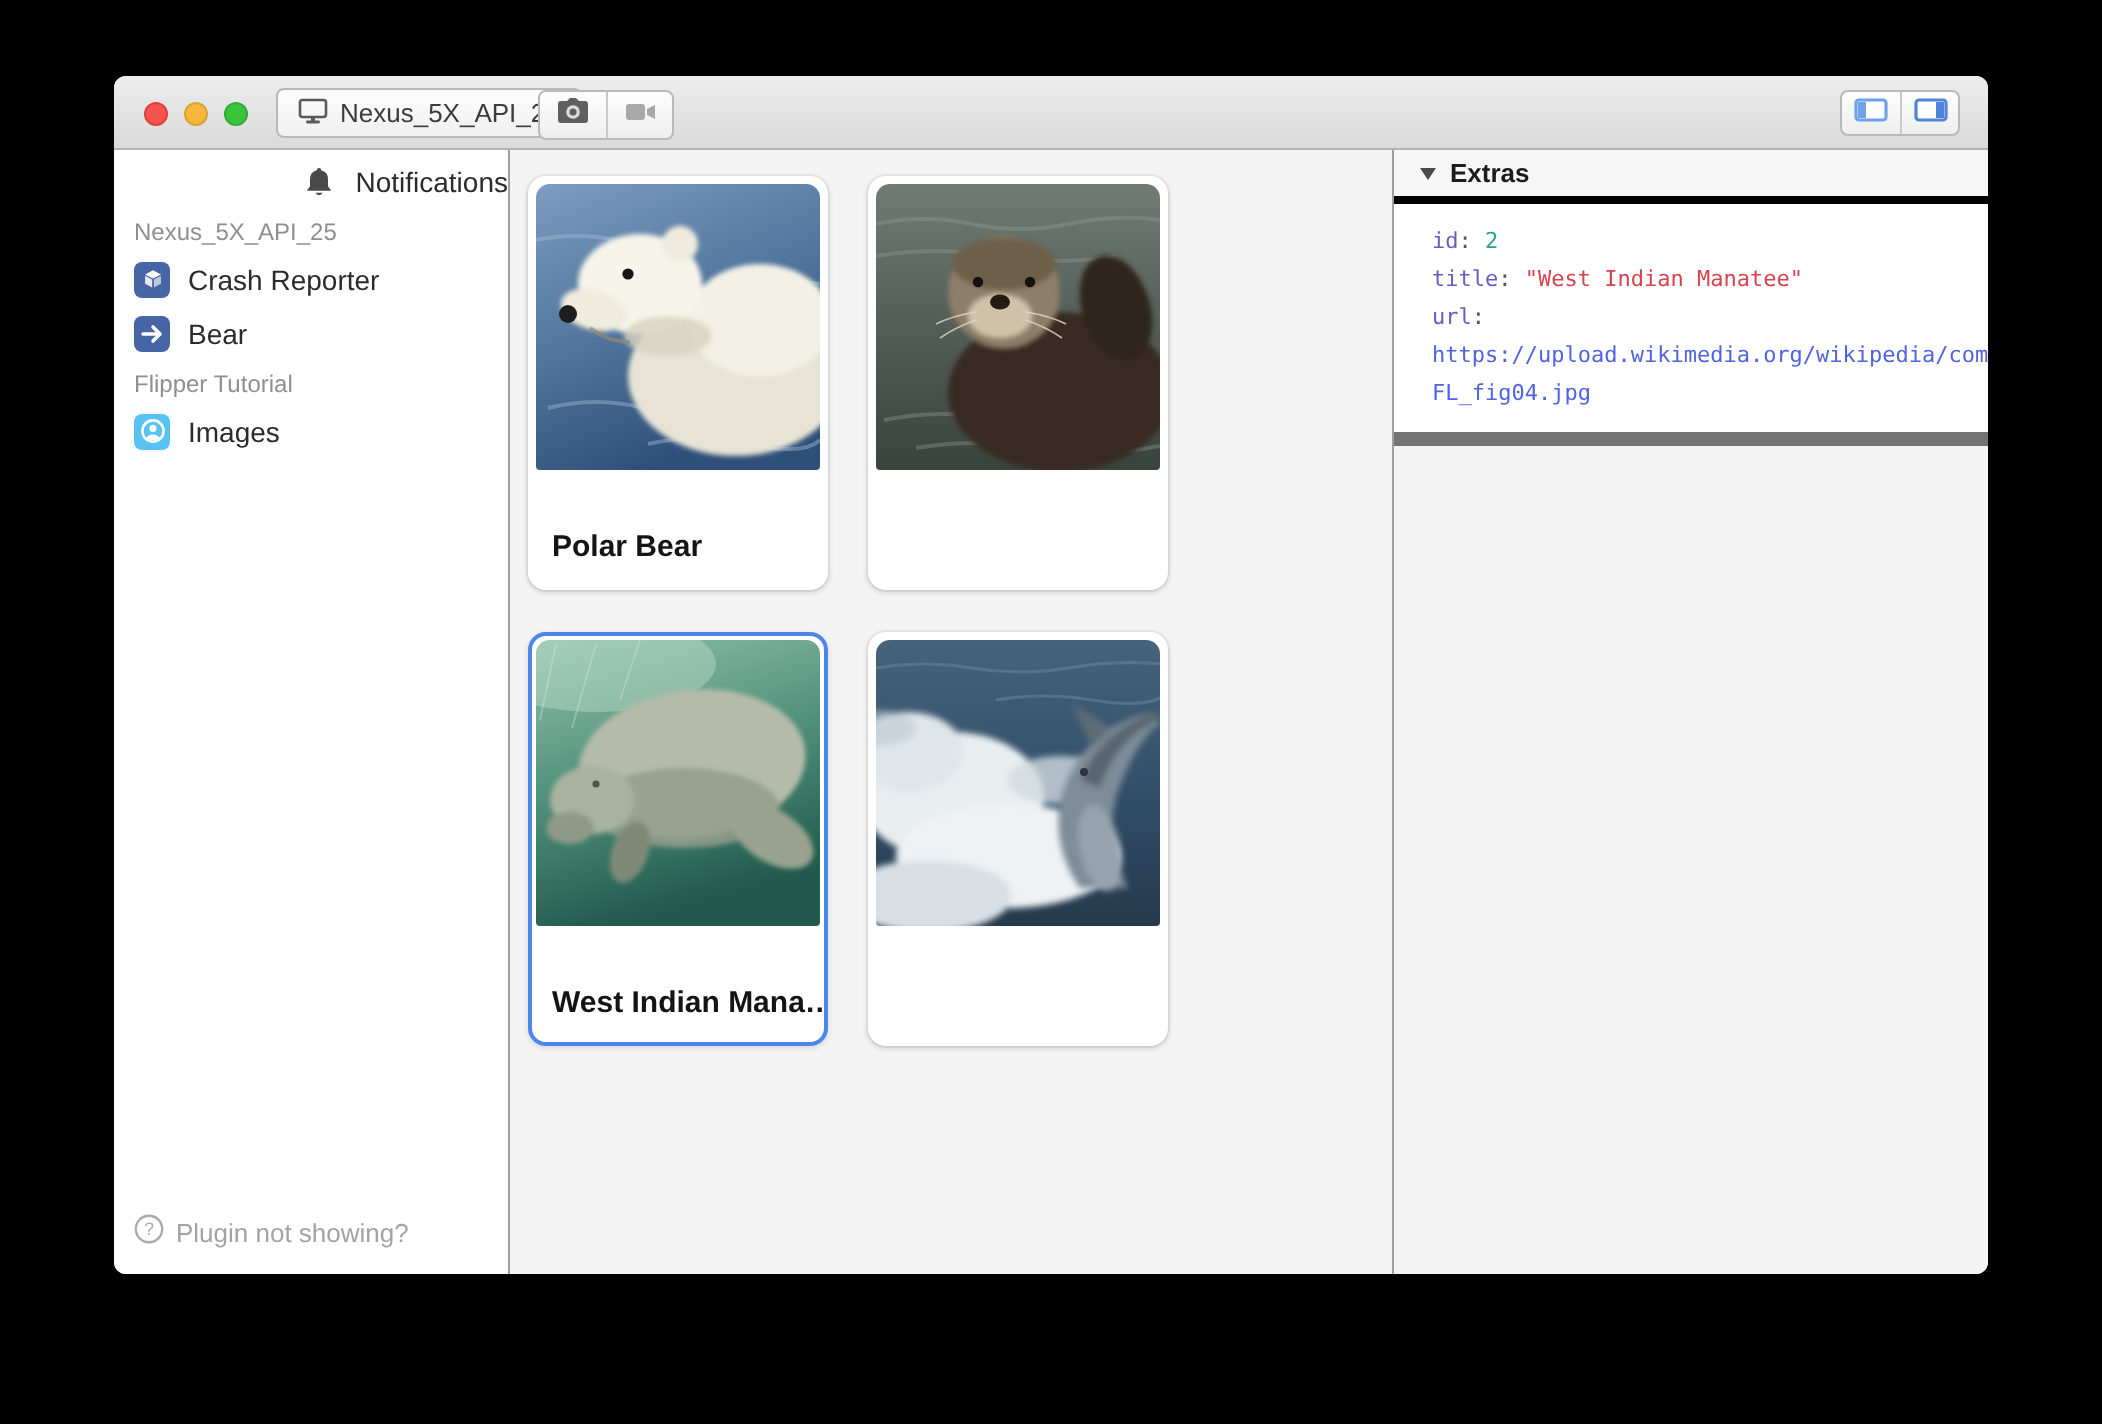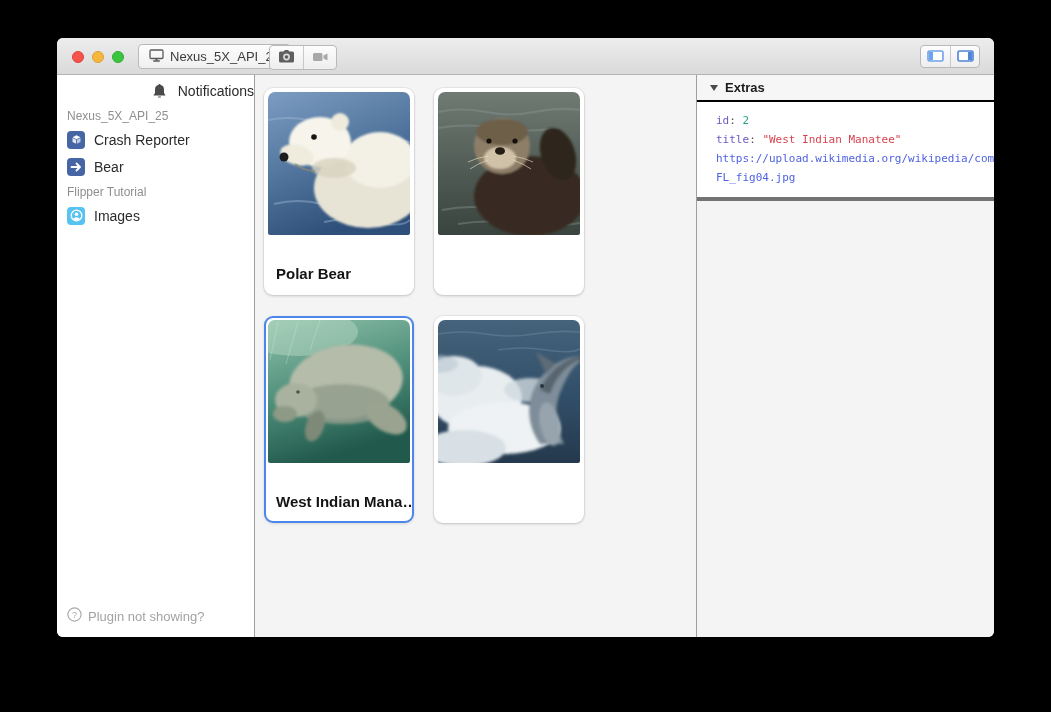--- a/index.html
+++ b/index.html
@@ -66,25 +66,25 @@
           overflow:hidden; cursor:pointer; }
   .card.selected { border-color:#4c86ea; box-shadow:0 1px 3px rgba(0,0,0,.12); }
   .card-img { display:block; width:142px; height:143px; margin:2px; border-radius:7px 7px 2px 2px; overflow:hidden; }
   .card-img svg { display:block; }
   .card-title { padding:7px 10px 11px; font-size:15px; font-weight:bold; color:#141414;
                 white-space:nowrap; overflow:hidden;margin-top:23px; }
 
   
   .extras { width:297px; flex:0 0 297px; background:#f4f4f4; display:flex; flex-direction:column; }
   .extras-header { height:27px; flex:0 0 27px; background:#f6f6f6;
-                   border-bottom:2px solid #000000; display:flex; align-items:center;
+                   border-bottom:4px solid #000000; display:flex; align-items:center;
                    gap:7px; padding-left:13px; font-size:13px; font-weight:bold; color:#1c1c1c; }
   .tri-down { width:0; height:0; border-left:4.5px solid transparent;
               border-right:4.5px solid transparent; border-top:6px solid #4a4a4a; }
-  .extras-body { background:#fff; border-bottom:4px solid #737373;
+  .extras-body { background:#fff; border-bottom:7px solid #737373;
                  padding:9px 0 10px 19px;
                  font-family:"DejaVu Sans Mono", monospace; font-size:11px;
                  line-height:19px; color:#4a4a4a; }
   .jrow { white-space:nowrap; overflow:hidden; }
   .jkey { color:#6c5ac4; }
   .jcolon { color:#555; }
   .jnum { color:#2aa18a; }
   .jstr { color:#d7434e; }
   .jurl { color:#4f63e3; }
 </style>
@@ -367,20 +367,21 @@
       </div>
 
       <div class="extras">
         <div class="extras-header">
           <span class="tri-down"></span>
           <span>Extras</span>
         </div>
         <div class="extras-body">
           <div class="jrow"><span class="jkey">id</span><span class="jcolon">:</span> <span class="jnum">2</span></div>
           <div class="jrow"><span class="jkey">title</span><span class="jcolon">:</span> <span class="jstr">"West Indian Manatee"</span></div>
+          <div class="jrow"><span class="jkey">url</span><span class="jcolon">:</span></div>
           <div class="jrow jurl">https://upload.wikimedia.org/wikipedia/com</div>
           <div class="jrow jurl">FL_fig04.jpg</div>
         </div>
       </div>
 
     </div>
   </div>
 </div>
 
 </body></html>

